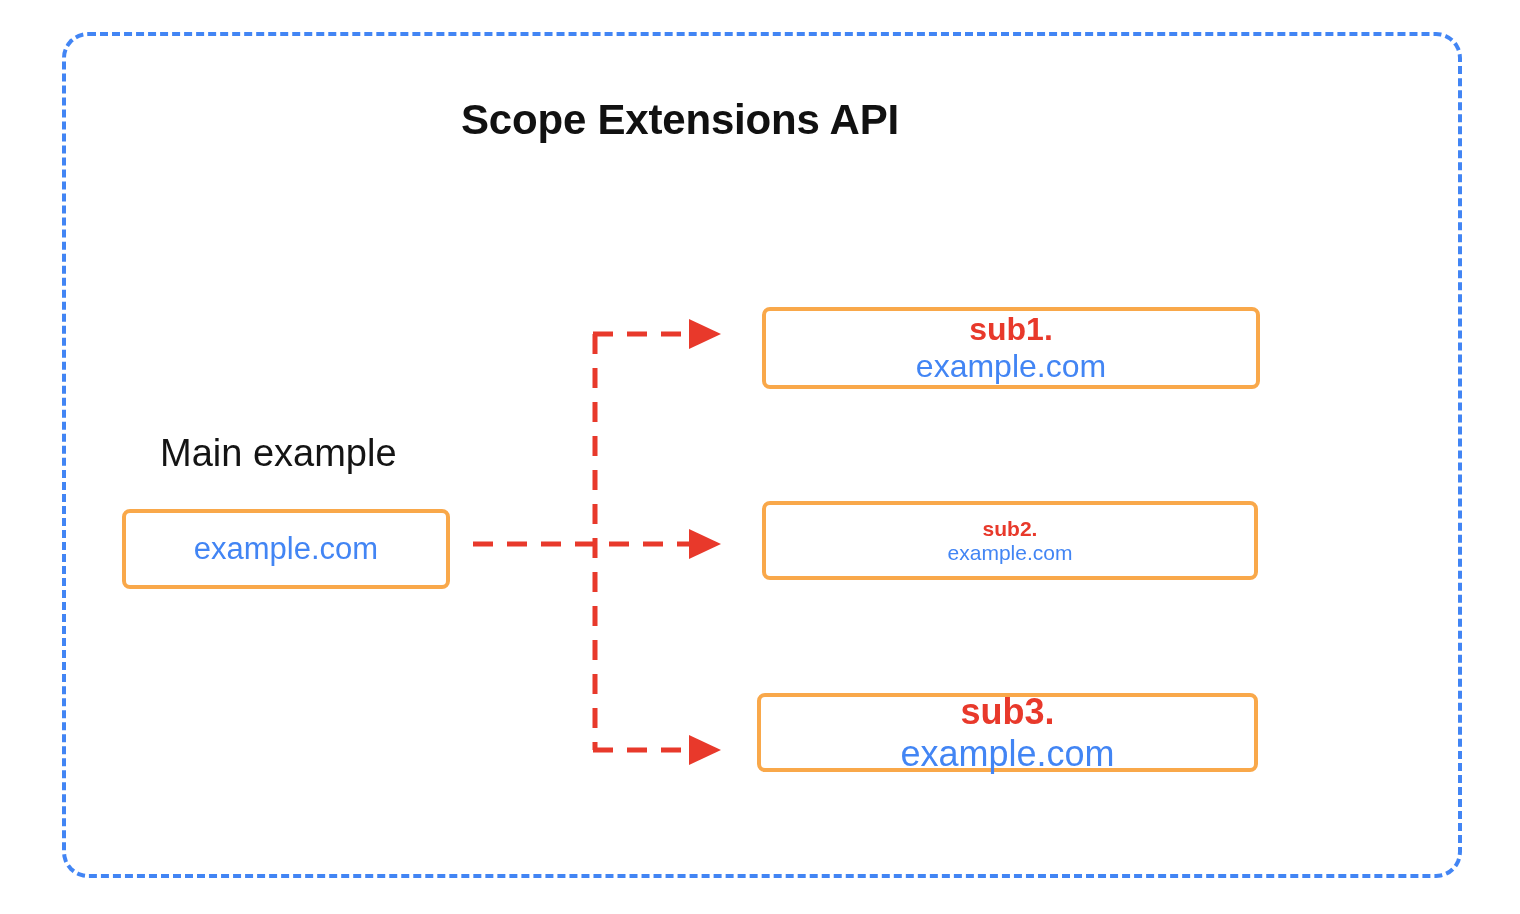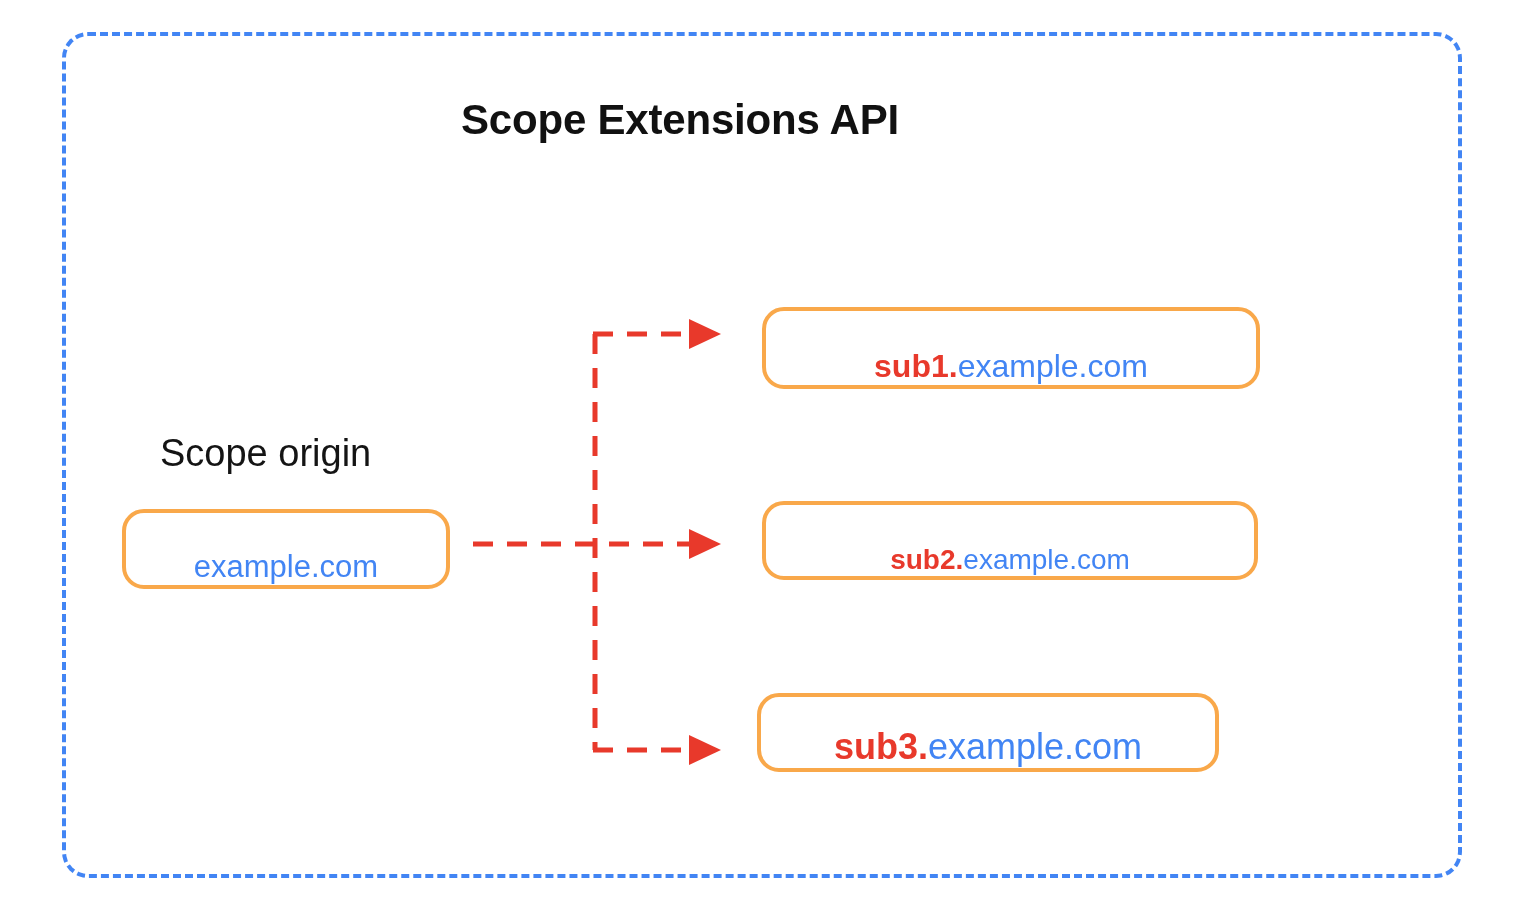--- a/index.html
+++ b/index.html
@@ -59,26 +59,27 @@
   .label-main {
     left: 160px;
     top: 432px;
   }
 
   
   .origin-box {
     position: absolute;
     box-sizing: border-box;
     border: 4px solid #F9A84A;
-    border-radius: 22px;
+    border-radius: 8px;
     background: #ffffff;
     display: flex;
-    align-items: flex-end;
+    align-items: center;
     justify-content: center;
     white-space: nowrap;
+    flex-direction: column;
   }
   .origin-box .sub {
     color: #E8392B;
     font-weight: 700;
   }
   .origin-box .dom {
     color: #4285F4;
     font-weight: 400;
   }
 
@@ -94,26 +95,26 @@
     top: 307px;
     width: 498px;
     height: 82px;
     font-size: 32px;
   }
   .box-sub2 {
     left: 762px;
     top: 501px;
     width: 496px;
     height: 79px;
-    font-size: 28px;
+    font-size: 21px;
   }
   .box-sub3 {
     left: 757px;
     top: 693px;
-    width: 462px;
+    width: 501px;
     height: 79px;
     font-size: 36px;
   }
 
   
   .connectors {
     position: absolute;
     left: 0;
     top: 0;
     width: 1520px;
@@ -124,21 +125,21 @@
 </head>
 <body>
 
 <div id="canvas">
 
   <div class="outer-frame"></div>
 
   <div class="diagram-title">Scope Extensions API</div>
 
 
-  <div class="section-label label-main">Scope origin</div>
+  <div class="section-label label-main">Main example</div>
 
   <svg class="connectors" viewBox="0 0 1520 914" xmlns="http://www.w3.org/2000/svg">
     <defs>
       <marker id="arrowRed" markerWidth="8" markerHeight="8" refX="0.6" refY="3" orient="auto" markerUnits="strokeWidth">
         <path d="M0,0 L0,6 L6.4,3 z" fill="#E8392B"></path>
       </marker>
     </defs>
 
     <path d="M473,544 L692,544" stroke="#E8392B" stroke-width="5" fill="none" stroke-dasharray="20,14" marker-end="url(#arrowRed)"></path>
 

